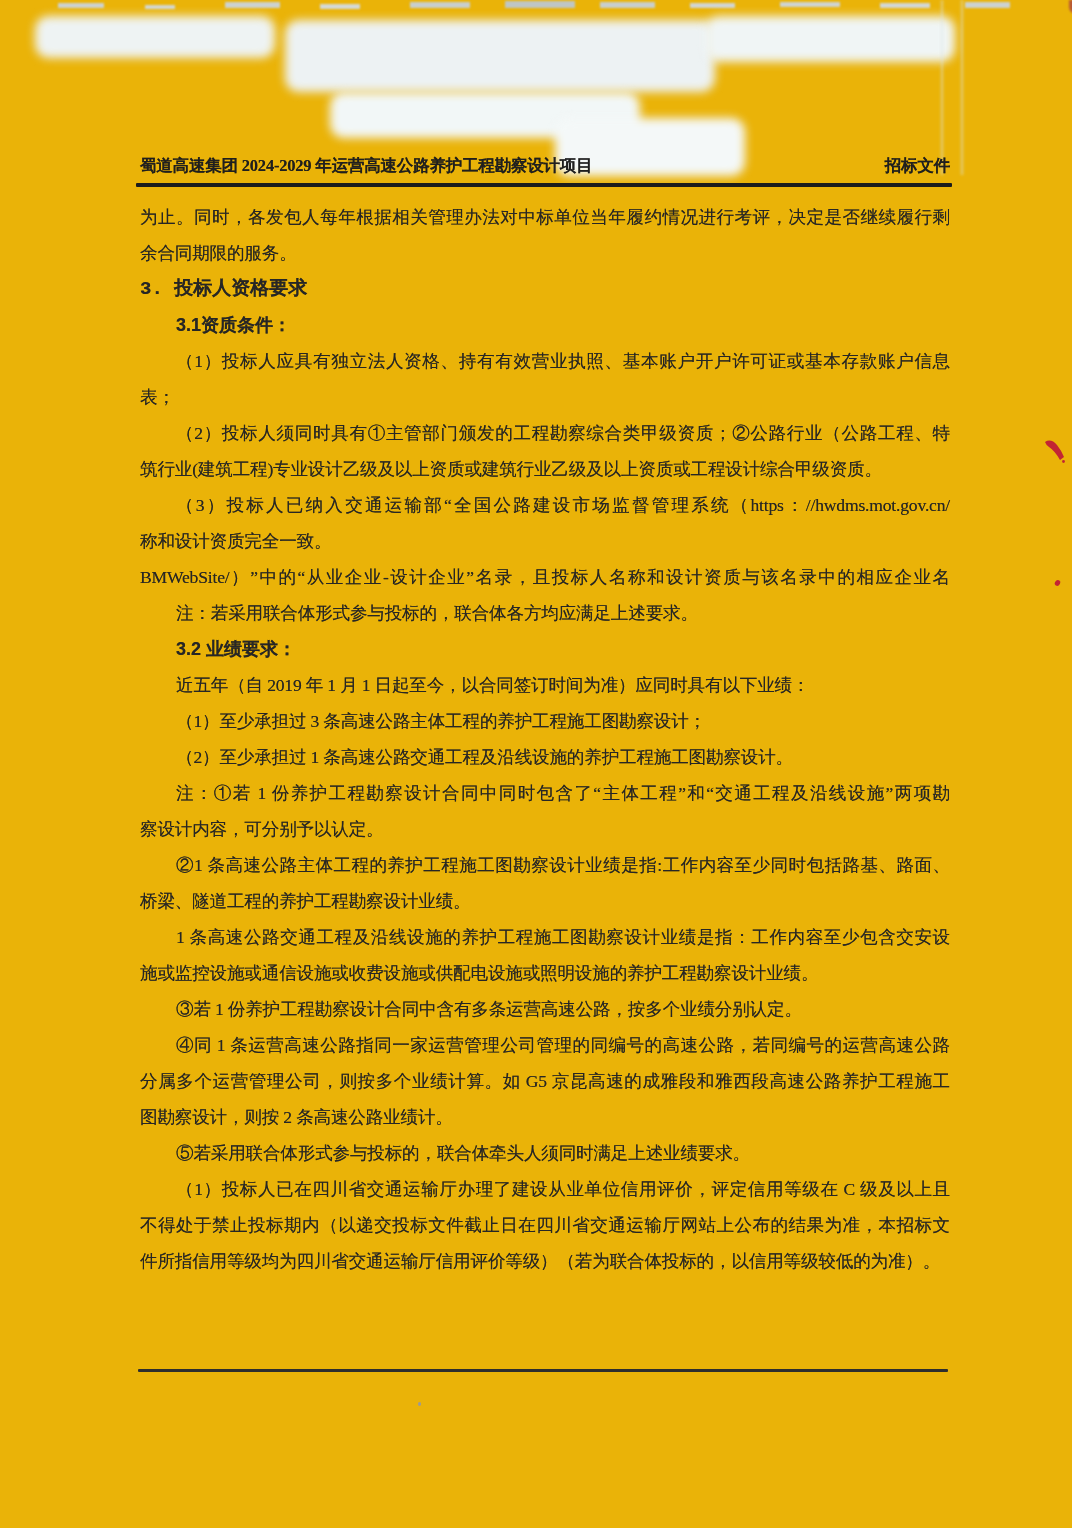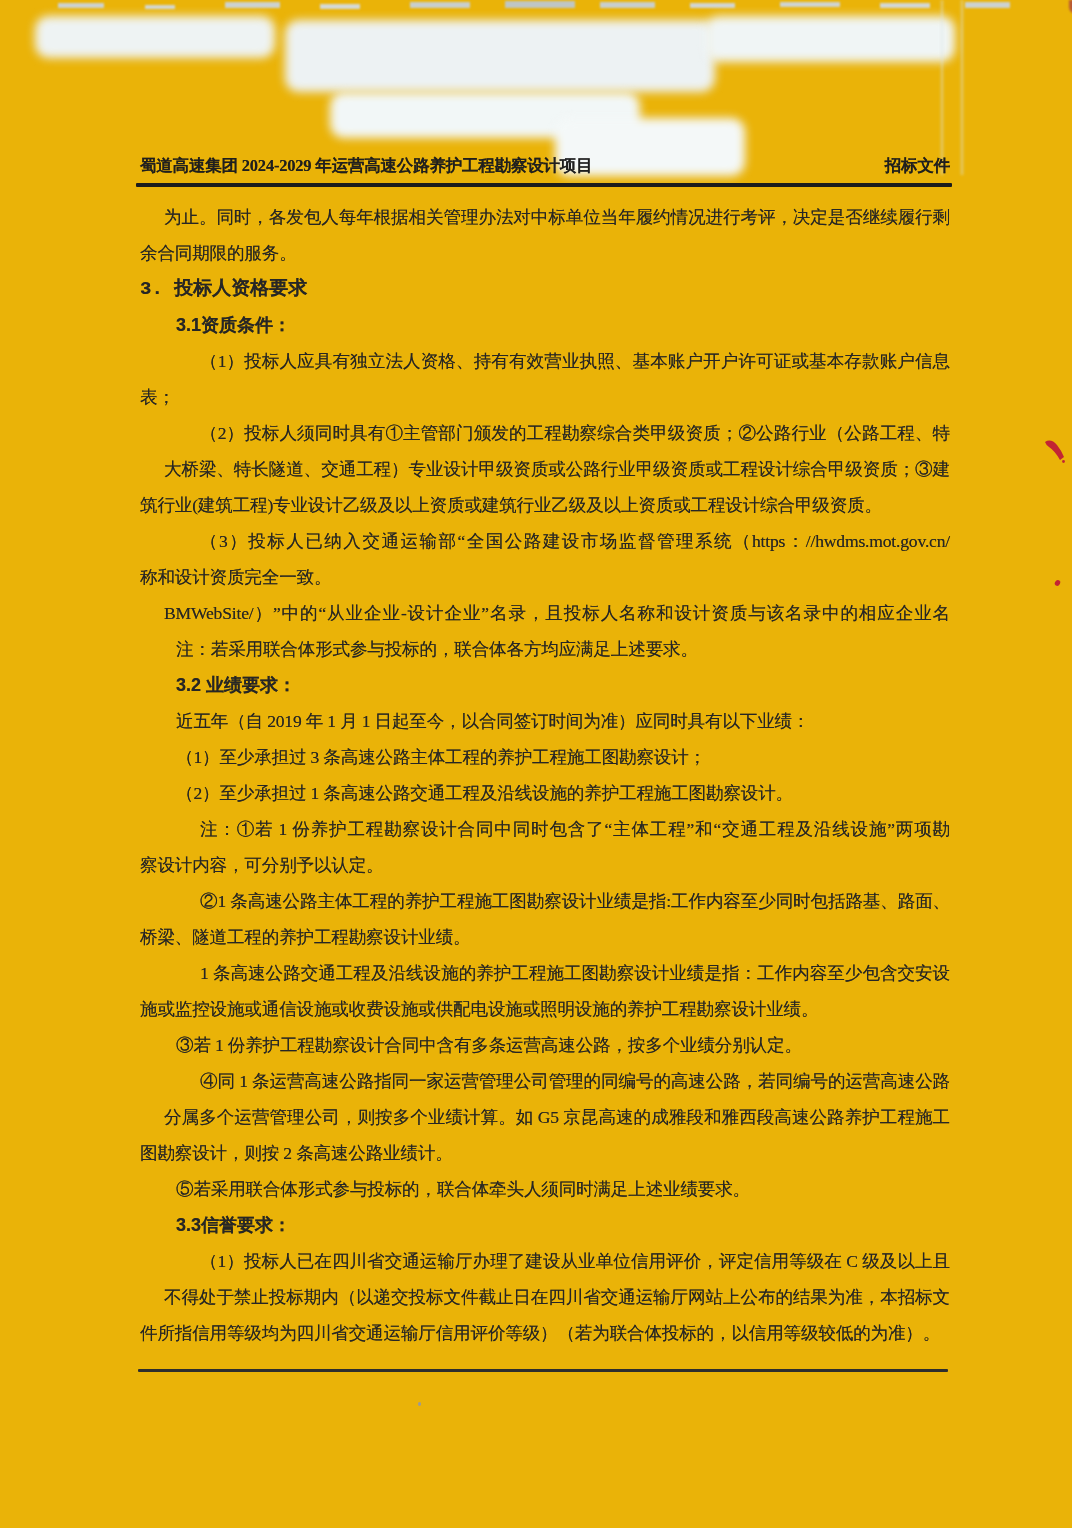--- a/index.html
+++ b/index.html
@@ -48,21 +48,20 @@
     height:36px; line-height:36px;
     font-size:17.6px; letter-spacing:-0.2px;
     color:var(--ink);
     text-shadow:0 0 .5px rgba(20,20,20,.55);
     overflow:visible; white-space:nowrap;
   }
   .ln.fill{
     white-space:normal;
     text-align:justify;
     text-align-last:justify;
-    margin-left:24px;
   }
   .ln.indent{ text-indent:36px; }
   .ln.h1{
     font-family:Liberation Mono, monospace;
     font-weight:700; font-size:19px; letter-spacing:0;
   }
   .ln.h2{
     font-family:"Liberation Sans","DejaVu Sans",sans-serif;
     font-weight:700; font-size:18px; letter-spacing:0;
   }
@@ -126,42 +125,40 @@
 
   <div class="doc">
     <div id="doc-lines">
         <div class="ln body fill">为止。同时，各发包人每年根据相关管理办法对中标单位当年履约情况进行考评，决定是否继续履行剩</div>
         <div class="ln body">余合同期限的服务。</div>
         <div class="ln h1">3. 投标人资格要求</div>
         <div class="ln h2 indent">3.1资质条件：</div>
         <div class="ln body indent fill">（1）投标人应具有独立法人资格、持有有效营业执照、基本账户开户许可证或基本存款账户信息</div>
         <div class="ln body">表；</div>
         <div class="ln body indent fill">（2）投标人须同时具有①主管部门颁发的工程勘察综合类甲级资质；②公路行业（公路工程、特</div>
-        <div class="ln body fill">大桥梁、特长隧道、交通工程）专业设计甲级资质或公路行业甲级资质或工程设计综合甲级资质；③建</div>
         <div class="ln body">筑行业(建筑工程)专业设计乙级及以上资质或建筑行业乙级及以上资质或工程设计综合甲级资质。</div>
         <div class="ln body indent fill">（3）投标人已纳入交通运输部“全国公路建设市场监督管理系统（https：//hwdms.mot.gov.cn/</div>
         <div class="ln body">称和设计资质完全一致。</div>
         <div class="ln body fill">BMWebSite/）”中的“从业企业-设计企业”名录，且投标人名称和设计资质与该名录中的相应企业名</div>
         <div class="ln body indent">注：若采用联合体形式参与投标的，联合体各方均应满足上述要求。</div>
         <div class="ln h2 indent">3.2 业绩要求：</div>
         <div class="ln body indent">近五年（自 2019 年 1 月 1 日起至今，以合同签订时间为准）应同时具有以下业绩：</div>
         <div class="ln body indent">（1）至少承担过 3 条高速公路主体工程的养护工程施工图勘察设计；</div>
         <div class="ln body indent">（2）至少承担过 1 条高速公路交通工程及沿线设施的养护工程施工图勘察设计。</div>
         <div class="ln body indent fill">注：①若 1 份养护工程勘察设计合同中同时包含了“主体工程”和“交通工程及沿线设施”两项勘</div>
         <div class="ln body">察设计内容，可分别予以认定。</div>
         <div class="ln body indent fill">②1 条高速公路主体工程的养护工程施工图勘察设计业绩是指:工作内容至少同时包括路基、路面、</div>
         <div class="ln body">桥梁、隧道工程的养护工程勘察设计业绩。</div>
         <div class="ln body indent fill">1 条高速公路交通工程及沿线设施的养护工程施工图勘察设计业绩是指：工作内容至少包含交安设</div>
         <div class="ln body">施或监控设施或通信设施或收费设施或供配电设施或照明设施的养护工程勘察设计业绩。</div>
         <div class="ln body indent">③若 1 份养护工程勘察设计合同中含有多条运营高速公路，按多个业绩分别认定。</div>
         <div class="ln body indent fill">④同 1 条运营高速公路指同一家运营管理公司管理的同编号的高速公路，若同编号的运营高速公路</div>
         <div class="ln body fill">分属多个运营管理公司，则按多个业绩计算。如 G5 京昆高速的成雅段和雅西段高速公路养护工程施工</div>
         <div class="ln body">图勘察设计，则按 2 条高速公路业绩计。</div>
         <div class="ln body indent">⑤若采用联合体形式参与投标的，联合体牵头人须同时满足上述业绩要求。</div>
-        <div class="ln h2 indent">3.3信誉要求：</div>
         <div class="ln body indent fill">（1）投标人已在四川省交通运输厅办理了建设从业单位信用评价，评定信用等级在 C 级及以上且</div>
         <div class="ln body fill">不得处于禁止投标期内（以递交投标文件截止日在四川省交通运输厅网站上公布的结果为准，本招标文</div>
         <div class="ln body">件所指信用等级均为四川省交通运输厅信用评价等级）（若为联合体投标的，以信用等级较低的为准）。</div>
       </div>
   </div>
 
   <div class="footer-rule"></div>
 
   <svg class="red-stroke" width="26" height="30" viewBox="0 0 26 30">
     <path d="M3,6 Q9,2 15,9 Q19,14 22,21 L18,24 Q13,15 7,11 Q4,9 3,6 Z" fill="#c22533"></path>

